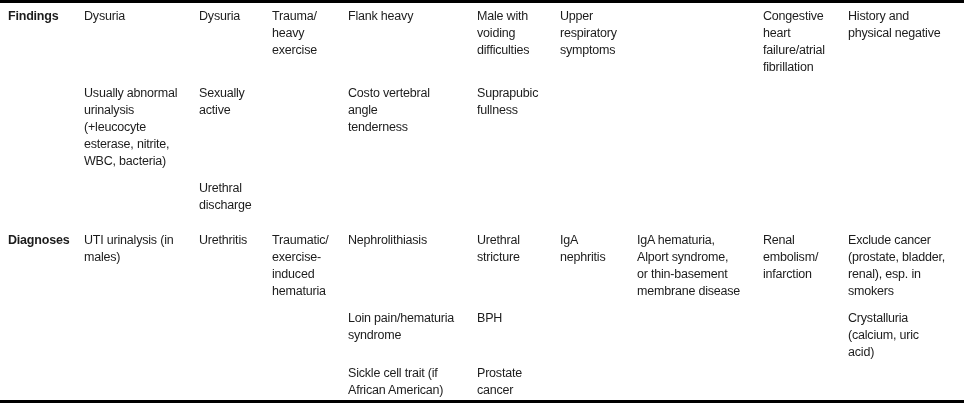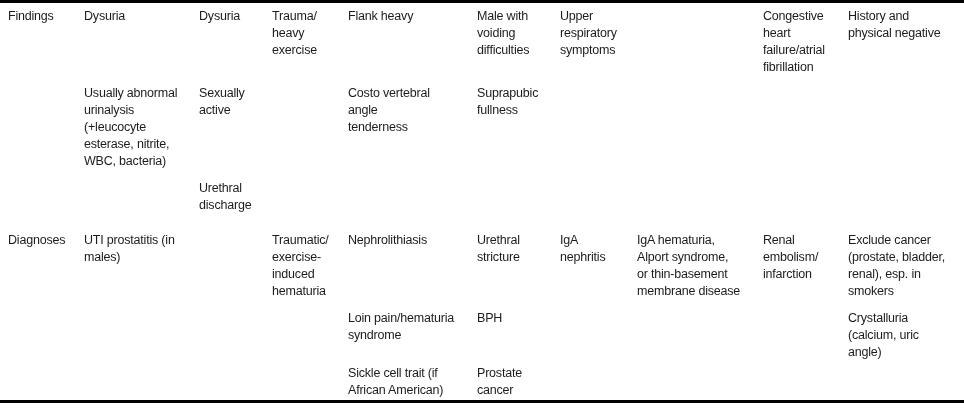--- a/index.html
+++ b/index.html
@@ -21,21 +21,21 @@
     grid-template-columns:76px 115px 73px 76px 129px 83px 77px 126px 85px 1fr;
     grid-template-rows:77px 95px 52px 78px 55px auto;
   }
   .cell{
     font-size:12.5px;
     line-height:17px;
     letter-spacing:-0.2px;
     white-space:pre-line;
     padding-right:4px;
   }
-  .label{font-weight:normal;}
+  .label{font-weight:bold;}
   
   .gr1{grid-row:1}.gr2{grid-row:2}.gr3{grid-row:3}
   .gr4{grid-row:4}.gr5{grid-row:5}.gr6{grid-row:6}
   .gc0{grid-column:1}.gc1{grid-column:2}.gc2{grid-column:3}.gc3{grid-column:4}
   .gc4{grid-column:5}.gc5{grid-column:6}.gc6{grid-column:7}.gc7{grid-column:8}
   .gc8{grid-column:9}.gc9{grid-column:10}
 </style>
 </head>
 <body>
 
@@ -74,22 +74,23 @@
     <div class="cell gr2 gc4">Costo vertebral
 angle
 tenderness</div>
     <div class="cell gr2 gc5">Suprapubic
 fullness</div>
 
     <div class="cell gr3 gc2">Urethral
 discharge</div>
 
     <div class="cell label gr4 gc0">Diagnoses</div>
-    <div class="cell gr4 gc1">UTI prostatitis (in
+    <div class="cell gr4 gc1">UTI urinalysis (in
 males)</div>
+    <div class="cell gr4 gc2">Urethritis</div>
     <div class="cell gr4 gc3">Traumatic/
 exercise-
 induced
 hematuria</div>
     <div class="cell gr4 gc4">Nephrolithiasis</div>
     <div class="cell gr4 gc5">Urethral
 stricture</div>
     <div class="cell gr4 gc6">IgA
 nephritis</div>
     <div class="cell gr4 gc7">IgA hematuria,
@@ -102,21 +103,21 @@
     <div class="cell gr4 gc9">Exclude cancer
 (prostate, bladder,
 renal), esp. in
 smokers</div>
 
     <div class="cell gr5 gc4">Loin pain/hematuria
 syndrome</div>
     <div class="cell gr5 gc5">BPH</div>
     <div class="cell gr5 gc9">Crystalluria
 (calcium, uric
-angle)</div>
+acid)</div>
 
     <div class="cell gr6 gc4">Sickle cell trait (if
 African American)</div>
     <div class="cell gr6 gc5">Prostate
 cancer</div>
   </div>
 
   <div class="rule bottom"></div>
 </div>
 

